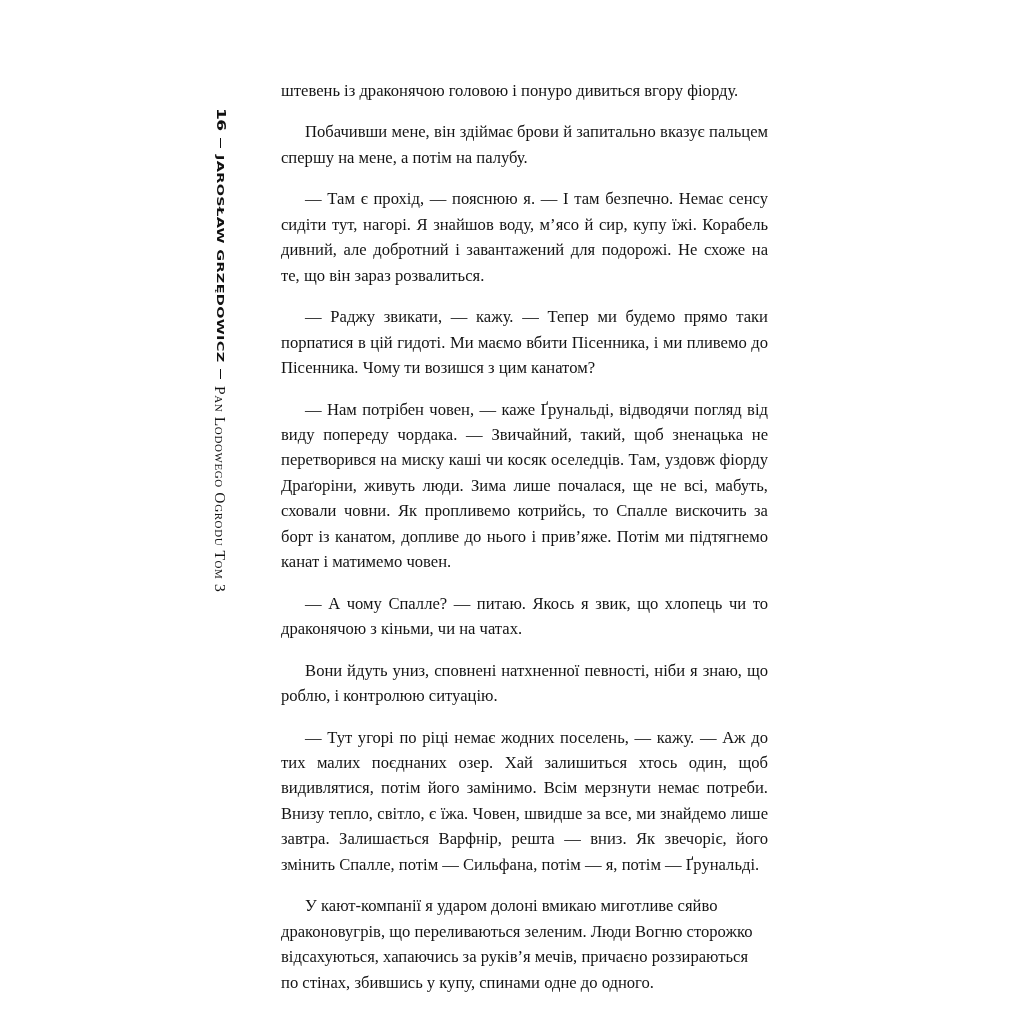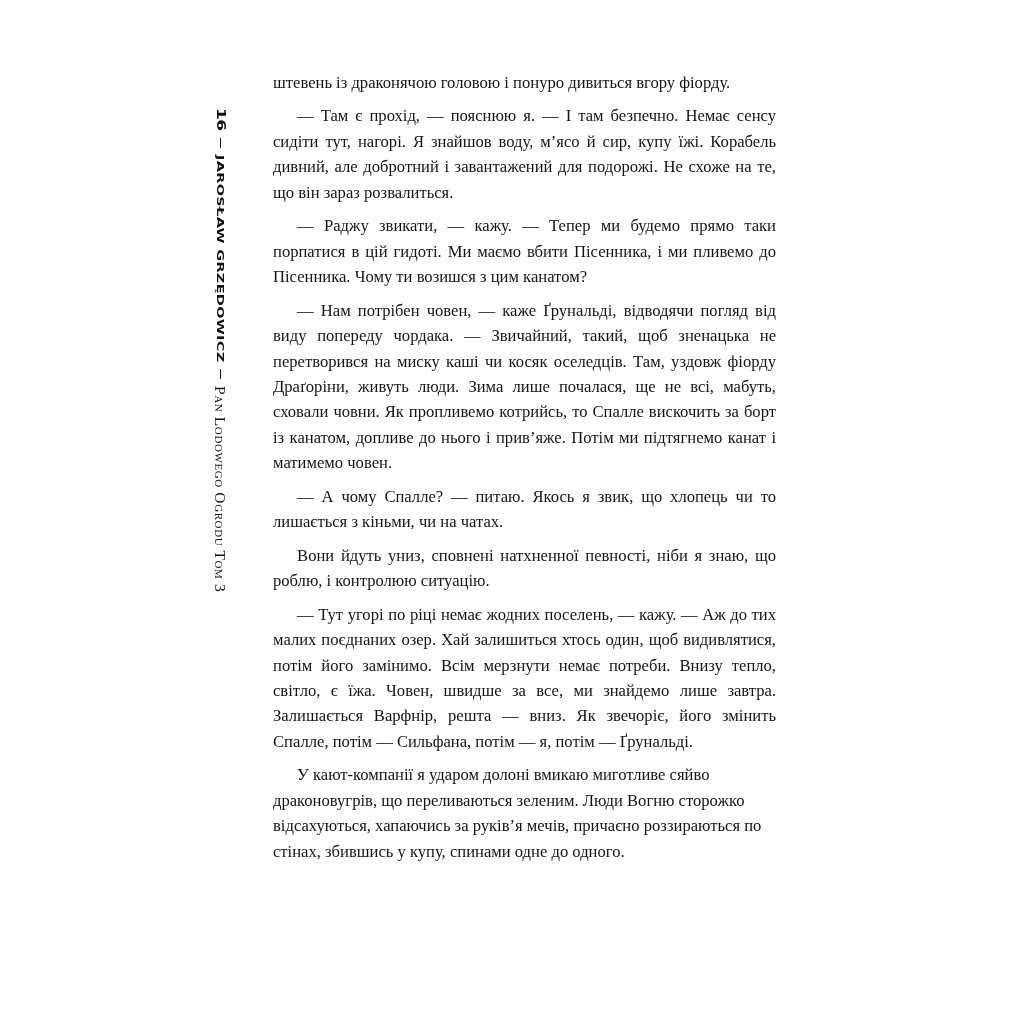--- a/index.html
+++ b/index.html
@@ -103,21 +103,21 @@
     text-align: justify;
     text-justify: inter-word;
     font-size: 16.6px;
     line-height: 25.45px;
     color: #141414;
     -webkit-font-smoothing: antialiased;
     hyphens: manual;
   }
 
   .textblock p {
-    margin: 8px;
+    margin: 16px;
     text-indent: 0;
   }
 
   .textblock p.indent {
     text-indent: 1.45em;
   }
 
   .textblock p:last-child {
     text-align: left;
   }
@@ -136,22 +136,23 @@
         <span class="rh-sep"></span>
         <span class="rh-author">JAROSŁAW GRZĘDOWICZ</span>
         <span class="rh-sep"></span>
         <span class="rh-title">Pan Lodowego Ogrodu Tom 3</span>
       </div>
     </div>
   </div>
 
   <div class="textblock" style="color: rgb(20, 20, 20);">
       <p class="">штевень із драконячою головою і понуро дивиться вгору фіорду.</p>
+      <p class="indent">Побачивши мене, він здіймає брови й запитально вказує пальцем спершу на мене, а потім на палубу.</p>
       <p class="indent">— Там є прохід, — пояснюю я. — І там безпечно. Немає сенсу сидіти тут, нагорі. Я знайшов воду, м’ясо й сир, купу їжі. Корабель дивний, але добротний і завантажений для подорожі. Не схоже на те, що він зараз розвалиться.</p>
       <p class="indent">— Раджу звикати, — кажу. — Тепер ми будемо прямо таки порпатися в цій гидоті. Ми маємо вбити Пісенника, і ми пливемо до Пісенника. Чому ти возишся з цим канатом?</p>
       <p class="indent">— Нам потрібен човен, — каже Ґрунальді, відводячи погляд від виду попереду чордака. — Звичайний, такий, щоб зненацька не перетворився на миску каші чи косяк оселедців. Там, уздовж фіорду Драґоріни, живуть люди. Зима лише почалася, ще не всі, мабуть, сховали човни. Як пропливемо котрийсь, то Спалле вискочить за борт із канатом, допливе до нього і прив’яже. Потім ми підтягнемо канат і матимемо човен.</p>
-      <p class="indent">— А чому Спалле? — питаю. Якось я звик, що хлопець чи то лишається з кіньми, чи на чатах.</p>
+      <p class="indent">— А чому Спалле? — питаю. Якось я звик, що хлопець чи то драконячою з кіньми, чи на чатах.</p>
       <p class="indent">Вони йдуть униз, сповнені натхненної певності, ніби я знаю, що роблю, і контролюю ситуацію.</p>
       <p class="indent">— Тут угорі по ріці немає жодних поселень, — кажу. — Аж до тих малих поєднаних озер. Хай залишиться хтось один, щоб видивлятися, потім його замінимо. Всім мерзнути немає потреби. Внизу тепло, світло, є їжа. Човен, швидше за все, ми знайдемо лише завтра. Залишається Варфнір, решта — вниз. Як звечоріє, його змінить Спалле, потім — Сильфана, потім — я, потім — Ґрунальді.</p>
       <p class="indent">У кают-компанії я ударом долоні вмикаю миготливе сяйво драконовугрів, що переливаються зеленим. Люди Вогню сторожко відсахуються, хапаючись за руків’я мечів, причаєно роззираються по стінах, збившись у купу, спинами одне до одного.</p>
     </div>
 
 </div>
 
 </body></html>

